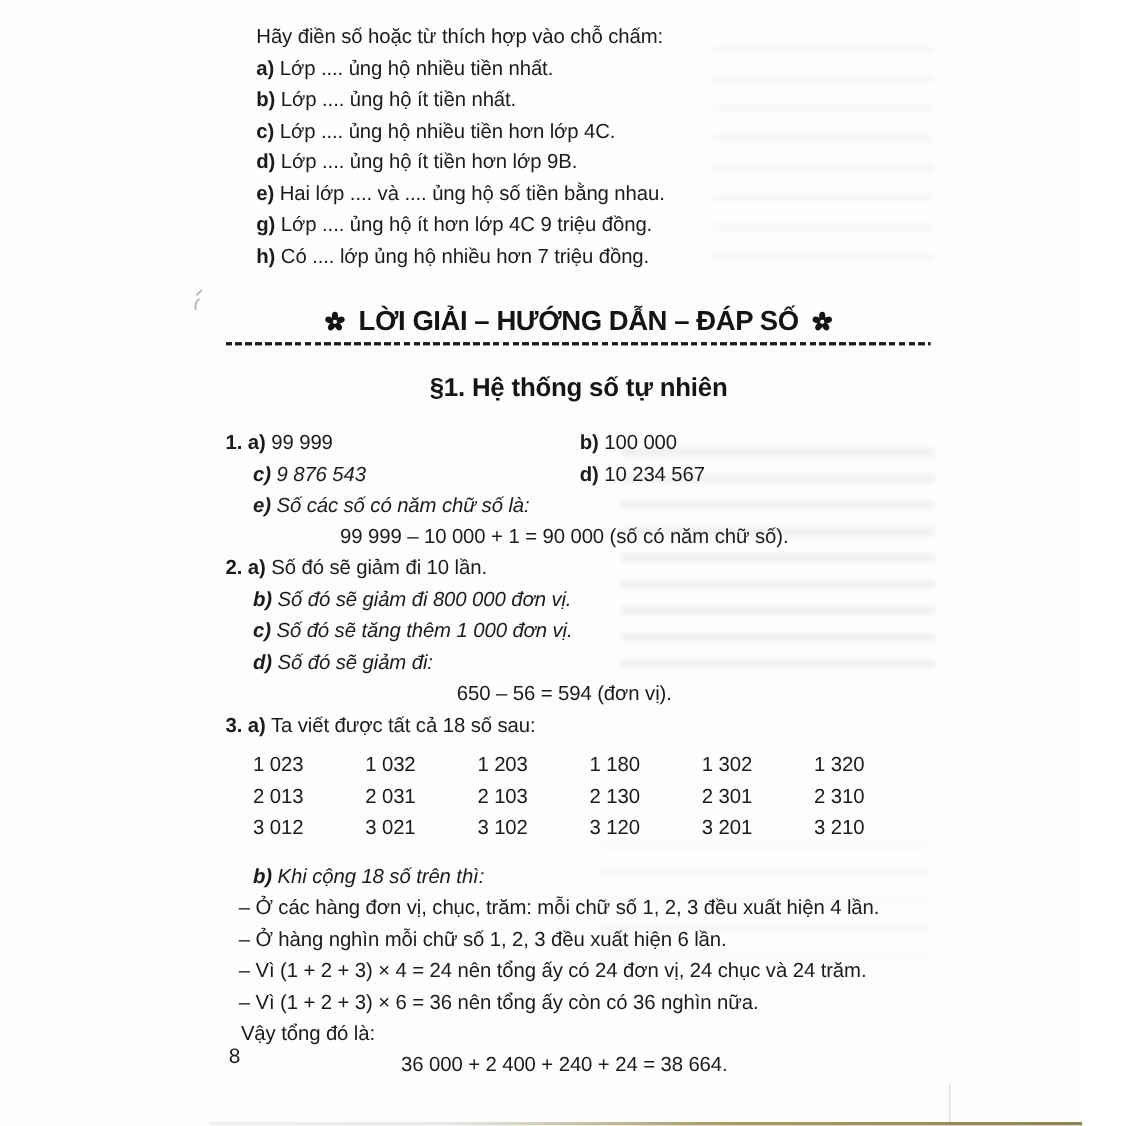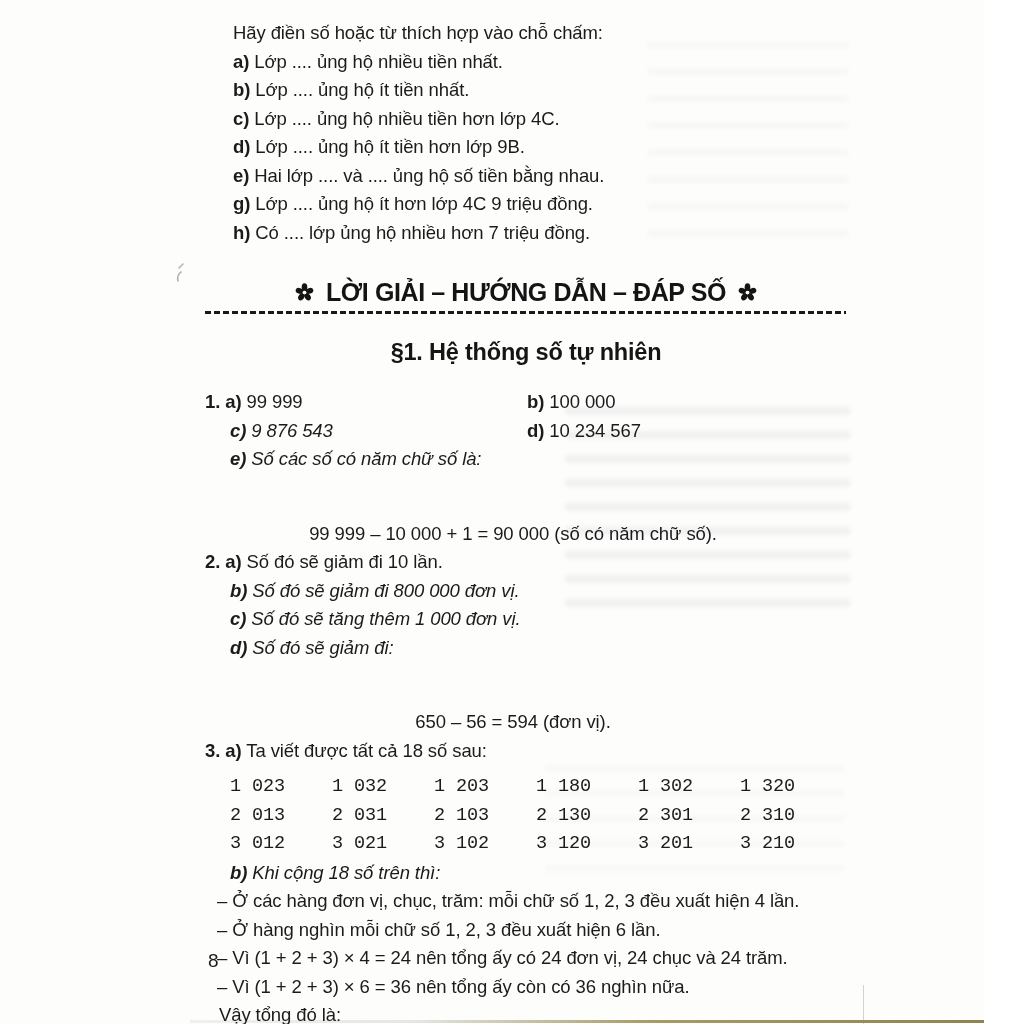--- a/index.html
+++ b/index.html
@@ -37,27 +37,27 @@
   .section-heading {
     position:absolute; top:339px; left:205px; width:642px;
     text-align:center; font-weight:700; font-size:23.5px; letter-spacing:-0.2px; color:#151515;
   }
 
   
   .answers { position:absolute; top:388px; left:205px; width:644px; }
   .sub   { padding-left:25px;font-style:italic; }
   .bullet{ padding-left:12px; }
   .vay   { padding-left:14px; }
-  .eq    { text-align:center; position:relative; left:-14px;margin-top:46px; }
+  .eq    { text-align:center; position:relative; left:-14px; }
   .tworow{ position:relative; }
   .tworow .col2 { position:absolute; left:322px; top:0; }
 
   .numtable {
     display:grid; grid-template-columns:repeat(6,102px);
-    margin:8px 0 0 25px; width:612px;font-family:Liberation Mono, monospace;
+    margin:8px 0 16px 25px; width:612px;
   }
   .ncell { height:28.6px; line-height:28.6px; font-size:18.5px; letter-spacing:-0.1px; }
 
   .page-number { position:absolute; left:208px; top:950px; font-size:19px; }
 
   
   .bleed { position:absolute; pointer-events:none; filter:blur(2px); }
   .bleed-1 {
     left:565px; top:398px; width:285px; height:225px; opacity:.75;
     background:repeating-linear-gradient(0deg, transparent 0 16px, rgba(120,122,132,0.12) 16px 24px);

